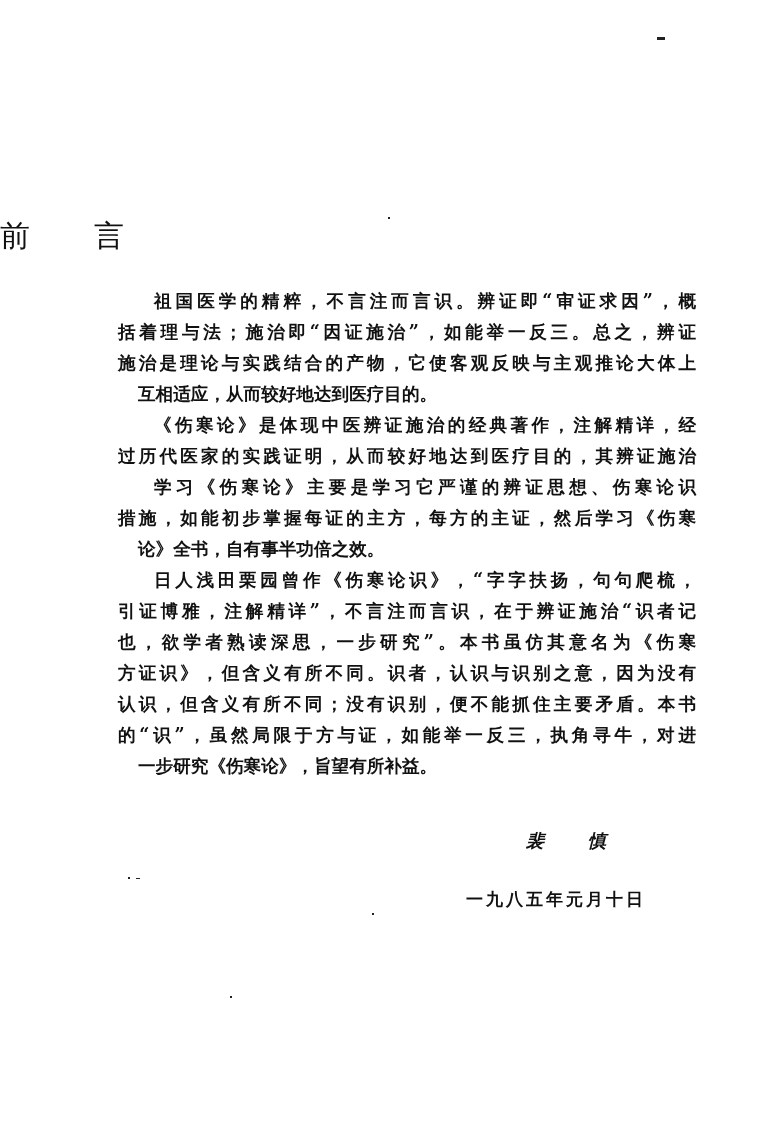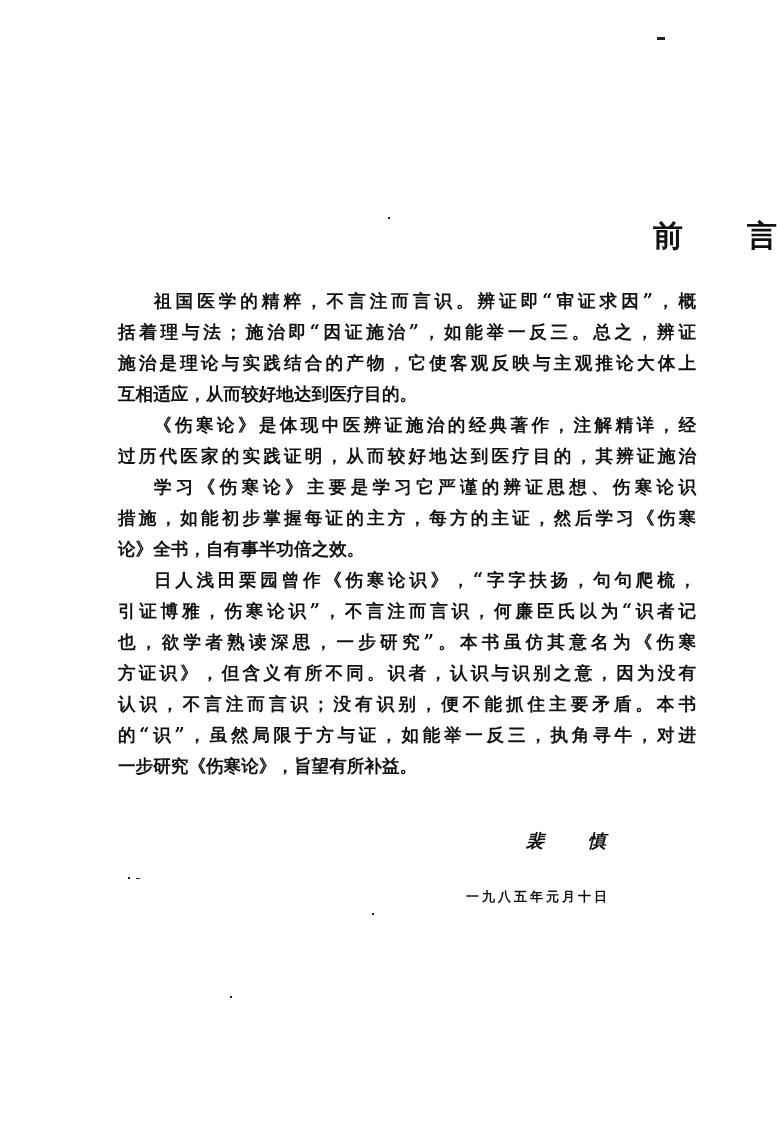--- a/index.html
+++ b/index.html
@@ -24,23 +24,23 @@
     }
     .speck {
       position: absolute;
       background: #222;
     }
     .title {
       position: absolute;
       top: 196px;
       left: 0;
       width: 777px;
-      text-align: right;
+      text-align: left;
       font-size: 30px;
-      font-weight: bold;
+      font-weight: normal;
       letter-spacing: 0;
     }
     .title span {
       display: inline-block;
     }
     .title .gap {
       width: 64px;
     }
     .body-text {
       position: absolute;
@@ -56,41 +56,42 @@
       white-space: nowrap;
       text-align: justify;
       text-align-last: justify;
       letter-spacing: 0;
     }
     .line.indent {
       padding-left: 36px;
     }
     .line.last {
       text-align-last: left;
+      margin-left: 20px;
     }
     .signature {
       position: absolute;
       top: 829px;
       left: 526px;
       font-size: 18px;
       font-weight: bold;
       white-space: nowrap;
       font-style: italic;
     }
     .signature span {
       display: inline-block;
     }
     .signature .gap {
       width: 44px;
     }
     .date {
       position: absolute;
       top: 888px;
       left: 466px;
-      font-size: 13px;
+      font-size: 17px;
       font-weight: bold;
       letter-spacing: 3px;
       white-space: nowrap;
     }
   </style>
 </head>
 <body>
 
 <div class="page">
 
@@ -116,24 +117,24 @@
       <div class="line indent">《伤寒论》是体现中医辨证施治的经典著作，注解精详，经</div>
       <div class="line">过历代医家的实践证明，从而较好地达到医疗目的，其辨证施治</div>
     </div>
     <div>
       <div class="line indent">学习《伤寒论》主要是学习它严谨的辨证思想、伤寒论识</div>
       <div class="line">措施，如能初步掌握每证的主方，每方的主证，然后学习《伤寒</div>
       <div class="line last">论》全书，自有事半功倍之效。</div>
     </div>
     <div>
       <div class="line indent">日人浅田栗园曾作《伤寒论识》，“字字扶扬，句句爬梳，</div>
-      <div class="line">引证博雅，伤寒论识”，不言注而言识，何廉臣氏以为“识者记</div>
+      <div class="line">引证博雅，注解精详”，不言注而言识，在于辨证施治“识者记</div>
       <div class="line">也，欲学者熟读深思，一步研究”。本书虽仿其意名为《伤寒</div>
       <div class="line">方证识》，但含义有所不同。识者，认识与识别之意，因为没有</div>
-      <div class="line">认识，不言注而言识；没有识别，便不能抓住主要矛盾。本书</div>
+      <div class="line">认识，但含义有所不同；没有识别，便不能抓住主要矛盾。本书</div>
       <div class="line">的“识”，虽然局限于方与证，如能举一反三，执角寻牛，对进</div>
       <div class="line last">一步研究《伤寒论》，旨望有所补益。</div>
     </div>
   </div>
 
   <div class="signature">
     <span>裴</span><span class="gap"></span><span>慎</span>
   </div>
 
   <div class="date">一九八五年元月十日</div>

